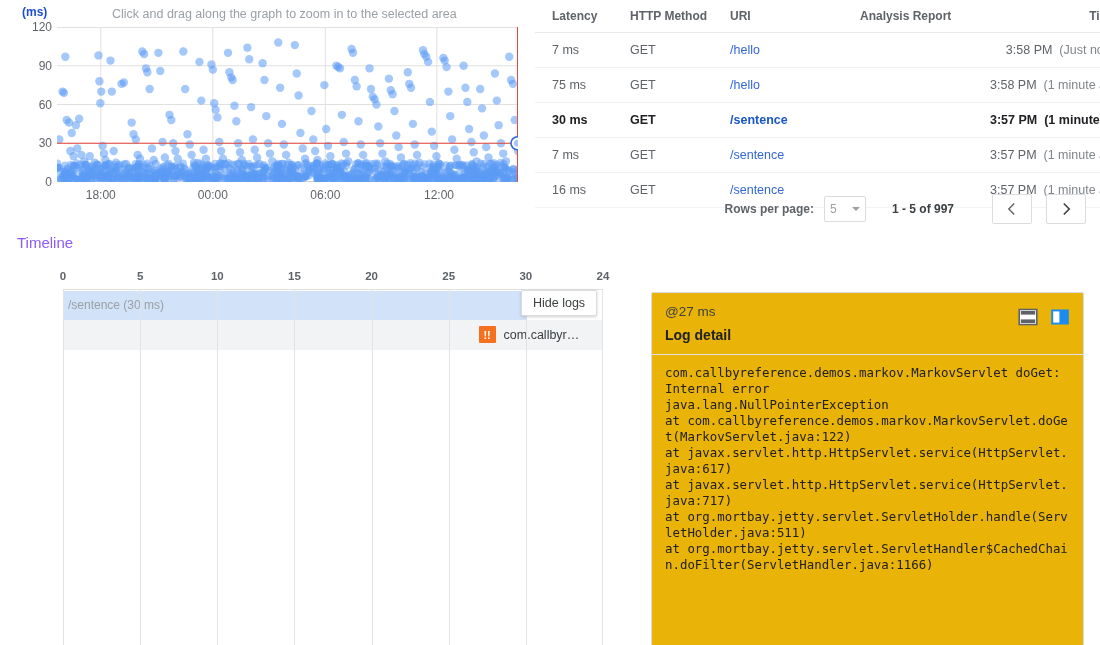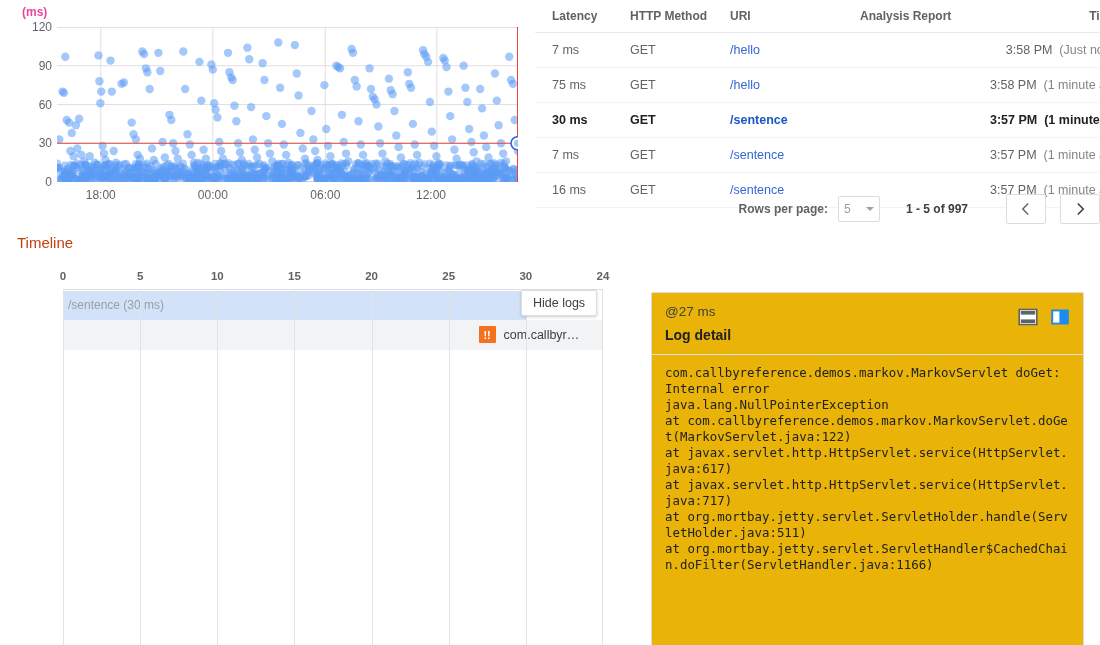--- a/index.html
+++ b/index.html
@@ -30,21 +30,21 @@
     position: absolute;
     left: 0; top: 0;
     width: 535px;
     height: 230px;
   }
   #chart-unit-label {
     position: absolute;
     left: 22px; top: 5px;
     font-size: 12px;
     font-weight: bold;
-    color: #ec4899;
+    color: #1d4ed8;
   }
   #chart-hint {
     position: absolute;
     left: 112px; top: 7px;
     font-size: 12.5px;
     color: #9aa0a6;
     white-space: nowrap;
   }
   #chart-plot-wrap {
     position: absolute;
@@ -136,21 +136,21 @@
   tr.selected .time-cell-rel { color: #202124; }
 
   #pagination-bar {
     position: absolute;
     left: 0; top: 188px;
     width: 565px;
     height: 42px;
     display: flex;
     align-items: center;
     justify-content: flex-end;
-    padding-right: 0;
+    padding-right: 14px;
     box-sizing: border-box;
     font-size: 12px;
     color: #5f6368;
   }
   #rows-per-page-label {
     font-weight: bold;
     margin-right: 10px;
   }
   #rows-per-page-select {
     width: 42px;
@@ -191,21 +191,21 @@
     cursor: pointer;
     margin-left: 14px;
     color: #5f6368;
   }
 
   
   #timeline-title {
     position: absolute;
     left: 17px; top: 234px;
     font-size: 15px;
-    color: #c2410c;
+    color: #8b5cf6;
   }
 
   #timeline-panel {
     position: absolute;
     left: 0; top: 262px;
     width: 645px;
     height: 383px;
   }
   #timeline-ruler {
     position: absolute;
@@ -359,20 +359,21 @@
     box-sizing: border-box;
   }
 </style>
 </head>
 <body>
 
 <div id="top-section">
 
   <div id="chart-panel">
     <div id="chart-unit-label">(ms)</div>
+    <div id="chart-hint">Click and drag along the graph to zoom in to the selected area</div>
 
     <div id="y-axis-labels">
         <div class="y-tick-label" style="top: 155px;">0</div>
         <div class="y-tick-label" style="top: 116.25px;">30</div>
         <div class="y-tick-label" style="top: 77.5px;">60</div>
         <div class="y-tick-label" style="top: 38.75px;">90</div>
         <div class="y-tick-label" style="top: 0px;">120</div>
       </div>
     <div id="chart-plot-wrap">
       <svg id="chart-svg" width="461" height="155" viewBox="0 0 461 155">
@@ -1753,21 +1754,21 @@
           <line x1="0" x2="461" y1="116.25" y2="116.25" stroke="#e8453c" stroke-width="1"></line>
           <line x1="460.5" x2="460.5" y1="0" y2="155" stroke="#e8453c" stroke-width="1"></line>
           <circle cx="460.5" cy="116.25" r="6.5" fill="#ffffff" stroke="#3367d6" stroke-width="1.6"></circle>
           <circle cx="460.5" cy="116.25" r="3.6" fill="#a8c7f5"></circle>
         </svg>
     </div>
     <div id="x-axis-labels">
         <div class="x-tick-label" style="left: 43.795px;">18:00</div>
         <div class="x-tick-label" style="left: 155.818px;">00:00</div>
         <div class="x-tick-label" style="left: 268.302px;">06:00</div>
-        <div class="x-tick-label" style="left: 374px;">12:00</div>
+        <div class="x-tick-label" style="left: 382px;">12:00</div>
       </div>
   </div>
 
   <div id="trace-table-panel">
     <table id="trace-table">
       <thead>
         <tr>
           <th class="col-latency">Latency</th>
           <th class="col-method">HTTP Method</th>
           <th class="col-uri">URI</th>

